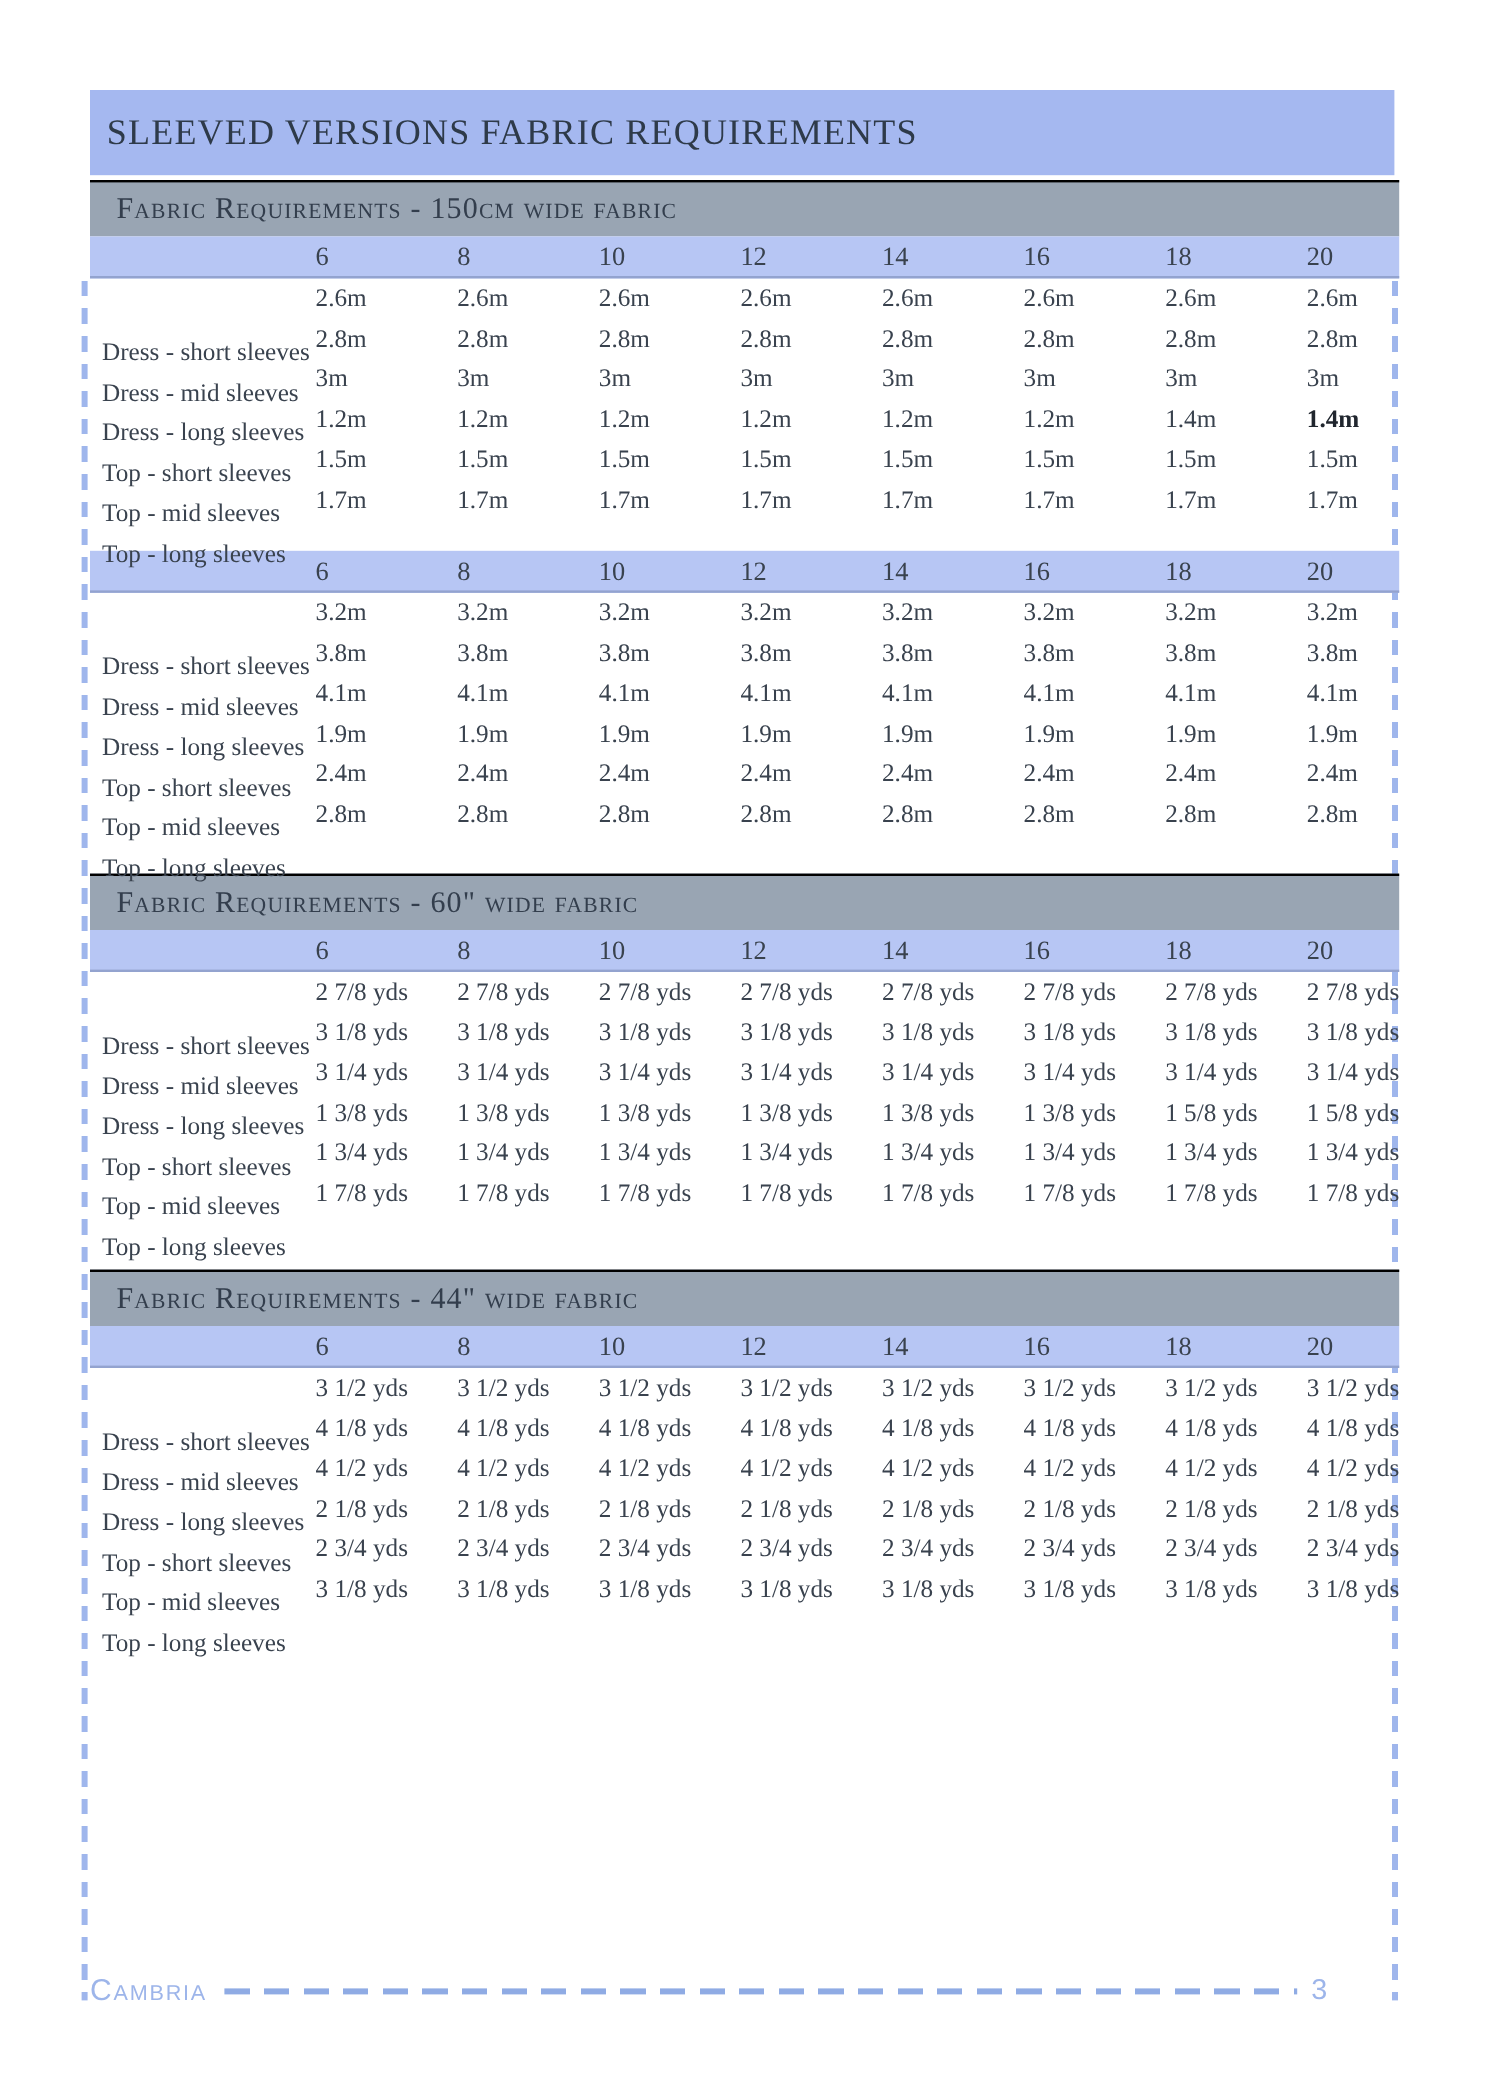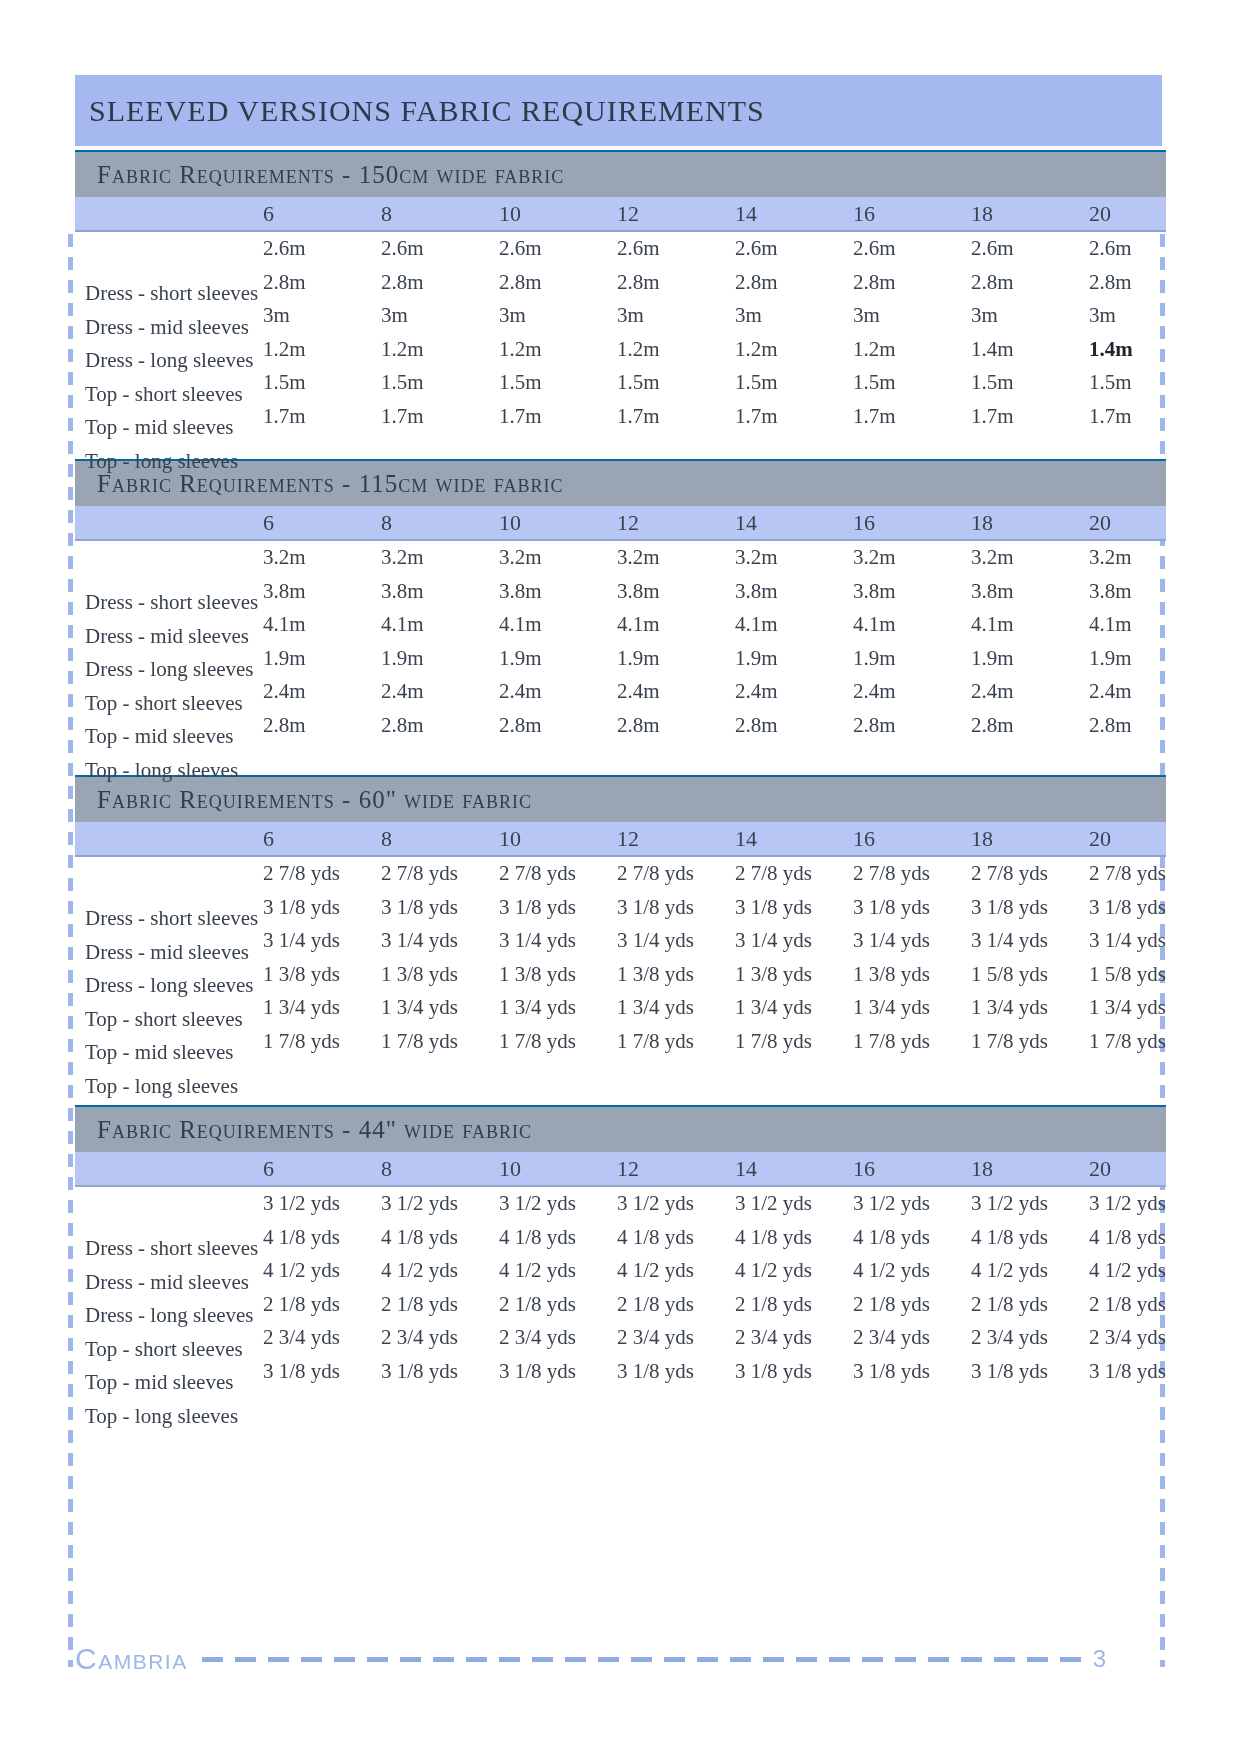--- a/index.html
+++ b/index.html
@@ -48,21 +48,21 @@
 
   .table-section { margin: 0; }
   .table-section:nth-of-type(1) { margin-bottom: 26px; }
   .table-section:nth-of-type(2) { margin-bottom: 33px; }
   .table-section:nth-of-type(3) { margin-bottom: 47px; }
 
   .section-header {
     height: 45px;
     line-height: 45px;
     background: #99a5b3;
-    border-top: 2px solid #0369a1;
+    border-top: 2px solid #000000;
     color: #333e4d;
     font-variant: small-caps;
     font-size: 25px;
     letter-spacing: 1px;
     padding-left: 22px;
     white-space: nowrap;
   }
 
   .grid {
     display: grid;
@@ -97,21 +97,21 @@
     top: 1644px;
     height: 30px;
     display: flex;
     align-items: center;
     z-index: 1;
     font-family: "Liberation Sans", sans-serif;
     color: #9db5ea;
   }
   .brand {
     font-variant: small-caps;
-    font-size: 30px;
+    font-size: 25px;
     letter-spacing: 1.5px;
     line-height: 30px;
   }
   .hdash {
     flex: 1;
     height: 5px;
     margin: 0 12px 0 14px;
     background: repeating-linear-gradient(90deg, #8fabe4 0 21px, transparent 21px 33px);
   }
   .page-num {
@@ -204,21 +204,20 @@
             <div class="cell value-cell">1.7m</div>
             <div class="cell value-cell">1.7m</div>
             <div class="cell value-cell">1.7m</div>
             <div class="cell value-cell">1.7m</div>
             <div class="cell value-cell">1.7m</div>
             <div class="cell value-cell">1.7m</div>
             <div class="cell value-cell">1.7m</div>
           </div>
         </section>
         <section class="table-section">
-          <div class="section-header">Fabric Requirements - 115cm wide fabric</div>
           <div class="grid size-row">
             <div class="cell label-cell"></div>
             <div class="cell size-cell">6</div>
             <div class="cell size-cell">8</div>
             <div class="cell size-cell">10</div>
             <div class="cell size-cell">12</div>
             <div class="cell size-cell">14</div>
             <div class="cell size-cell">16</div>
             <div class="cell size-cell">18</div>
             <div class="cell size-cell">20</div>

